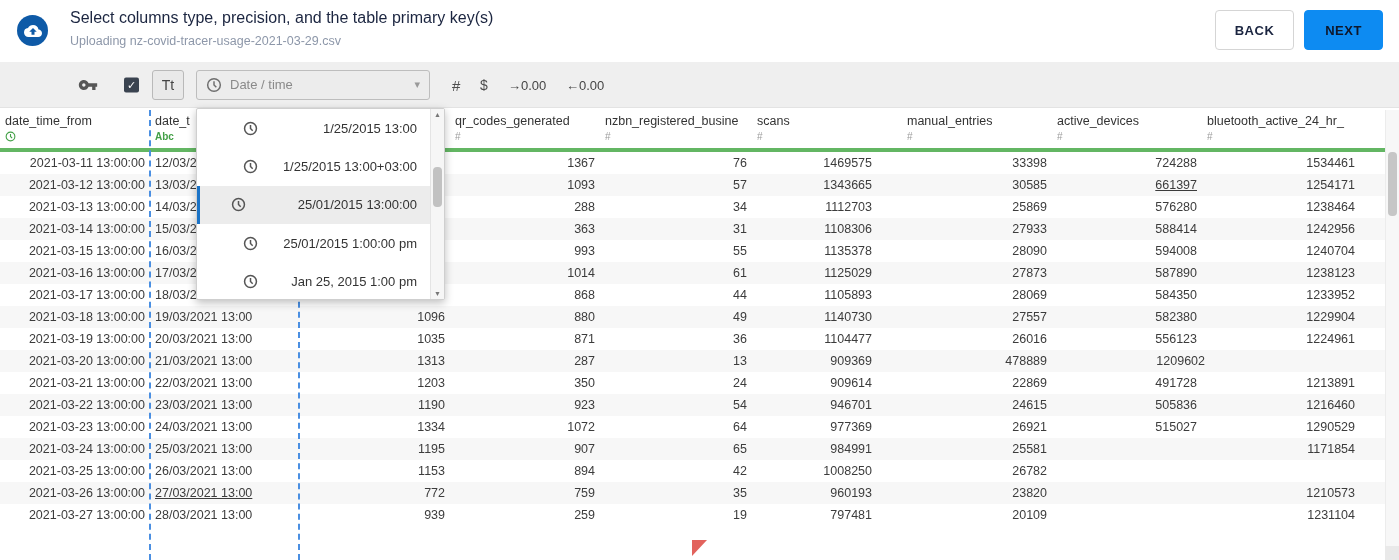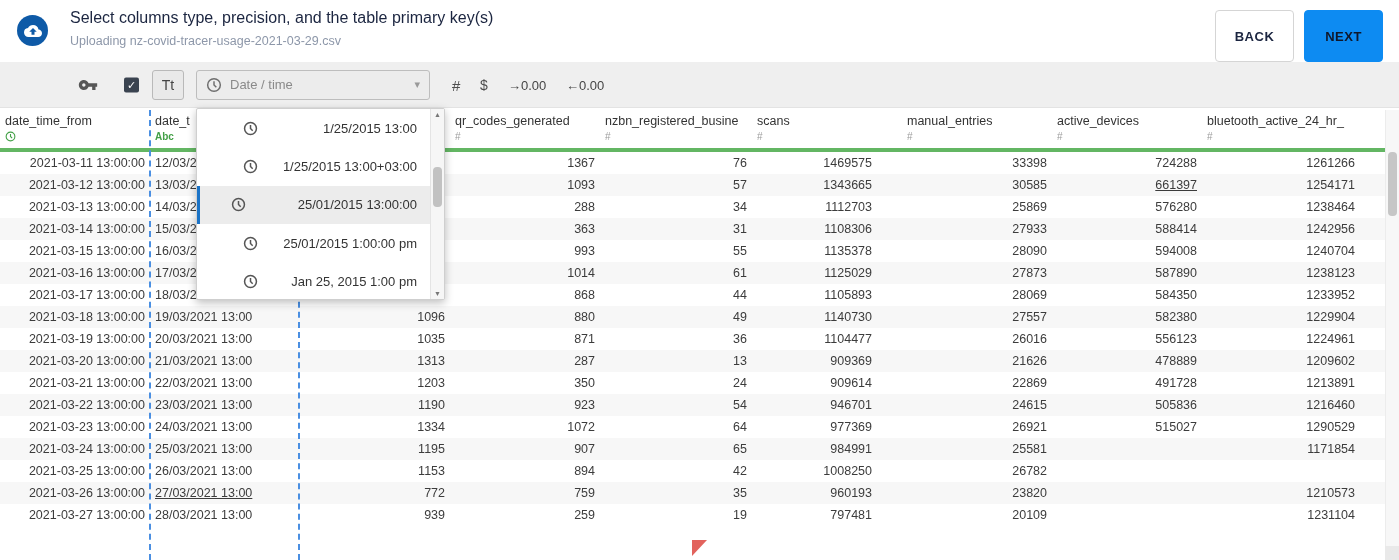--- a/index.html
+++ b/index.html
@@ -6,21 +6,21 @@
   html,body { background:#fff; }
   body { font-family: "Liberation Sans", "DejaVu Sans", sans-serif; }
   .app { position:relative; width:1399px; height:560px; background:#fff; overflow:hidden; }
 
   
   .topbar { position:absolute; top:0; left:0; right:0; height:62px; background:#fff; }
   .upload-badge { position:absolute; left:17px; top:15px; width:31px; height:31px; border-radius:50%;
     background:#0e5aa7; display:flex; align-items:center; justify-content:center; }
   .page-title { position:absolute; left:70px; top:9px; font-size:16px; font-weight:500; color:#1b2540; white-space:nowrap; }
   .page-subtitle { position:absolute; left:70px; top:34px; font-size:12.5px; color:#8d97a9; white-space:nowrap; }
-  .btn { position:absolute; top:10px; height:52px; width:79px; border-radius:4px; font-size:13px; font-weight:600;
+  .btn { position:absolute; top:10px; height:40px; width:79px; border-radius:4px; font-size:13px; font-weight:600;
     letter-spacing:.5px; display:flex; align-items:center; justify-content:center; cursor:pointer;
     font-family:"Liberation Sans",sans-serif; }
   .btn-back { right:105px; background:#fff; border:1px solid #d5d5d5; color:#1b2540; }
   .btn-next { right:16px; background:#0d8bf2; border:1px solid #0d8bf2; color:#0f172a; }
 
   
   .toolbar { position:absolute; top:62px; left:0; right:0; height:46px; background:#efefef; border-bottom:1px solid #e3e3e3; }
   .tb { position:absolute; top:50%; transform:translateY(-50%); color:#4d4d4d; }
   .tb-key { left:78px; height:20px; }
   .tb-checkbox { left:124px; width:15px; height:15px; background:#3a4350; border-radius:2px;
@@ -161,21 +161,21 @@
     <div class="grid-body">
         <div class="grow">
           <div class="cell a-right" style="width: 150px;">2021-03-11 13:00:00</div>
           <div class="cell a-left" style="width: 149px;">12/03/2021 13:00</div>
           <div class="cell a-right" style="width: 151px;"></div>
           <div class="cell a-right" style="width: 150px;">1367</div>
           <div class="cell a-right" style="width: 152px;">76</div>
           <div class="cell a-right" style="width: 150px;">1469575</div>
           <div class="cell a-right" style="width: 150px;">33398</div>
           <div class="cell a-right" style="width: 150px;">724288</div>
-          <div class="cell a-right" style="width: 158px;">1261266</div>
+          <div class="cell a-right" style="width: 158px;">1534461</div>
         </div>
         <div class="grow alt">
           <div class="cell a-right" style="width: 150px;">2021-03-12 13:00:00</div>
           <div class="cell a-left" style="width: 149px;">13/03/2021 13:00</div>
           <div class="cell a-right" style="width: 151px;"></div>
           <div class="cell a-right" style="width: 150px;">1093</div>
           <div class="cell a-right" style="width: 152px;">57</div>
           <div class="cell a-right" style="width: 150px;">1343665</div>
           <div class="cell a-right" style="width: 150px;">30585</div>
           <div class="cell a-right" style="width: 150px; text-decoration: underline;">661397</div>
@@ -258,21 +258,20 @@
           <div class="cell a-right" style="width: 150px;">556123</div>
           <div class="cell a-right" style="width: 158px;">1224961</div>
         </div>
         <div class="grow alt">
           <div class="cell a-right" style="width: 150px;">2021-03-20 13:00:00</div>
           <div class="cell a-left" style="width: 149px;">21/03/2021 13:00</div>
           <div class="cell a-right" style="width: 151px;">1313</div>
           <div class="cell a-right" style="width: 150px;">287</div>
           <div class="cell a-right" style="width: 152px;">13</div>
           <div class="cell a-right" style="width: 150px;">909369</div>
-          <div class="cell a-right" style="width: 150px;">21626</div>
           <div class="cell a-right" style="width: 150px;">478889</div>
           <div class="cell a-right" style="width: 158px;">1209602</div>
         </div>
         <div class="grow">
           <div class="cell a-right" style="width: 150px;">2021-03-21 13:00:00</div>
           <div class="cell a-left" style="width: 149px;">22/03/2021 13:00</div>
           <div class="cell a-right" style="width: 151px;">1203</div>
           <div class="cell a-right" style="width: 150px;">350</div>
           <div class="cell a-right" style="width: 152px;">24</div>
           <div class="cell a-right" style="width: 150px;">909614</div>

